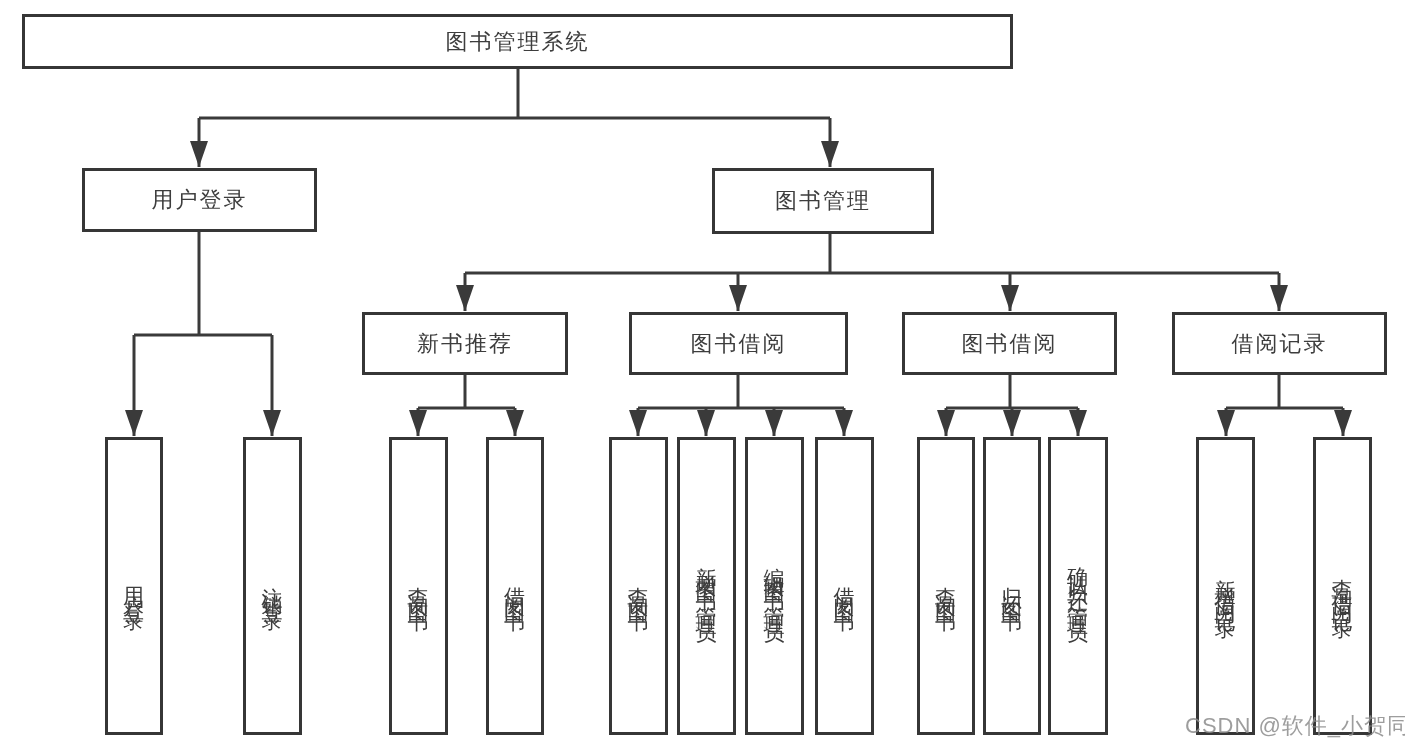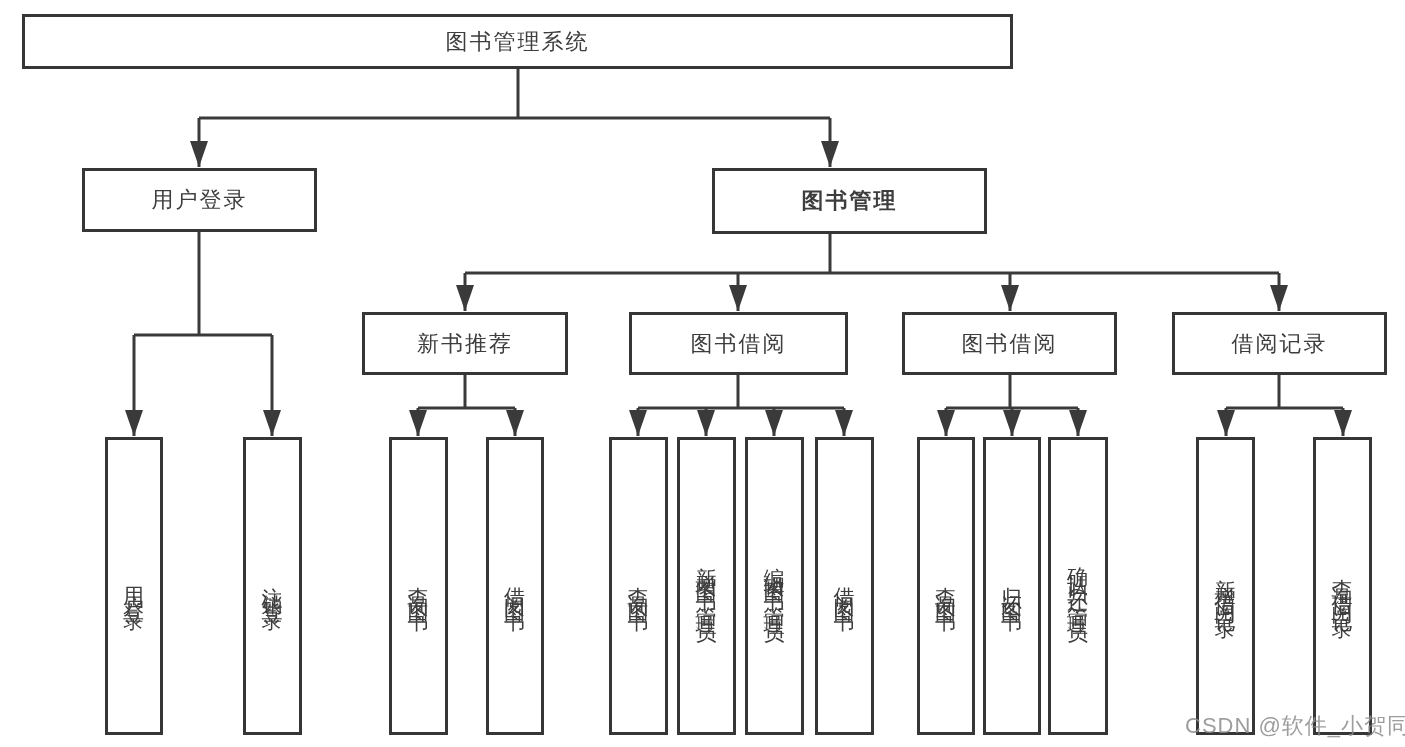--- a/index.html
+++ b/index.html
@@ -100,21 +100,21 @@
       <path d="M1078 408 V436" marker-end="url(#arw)"></path>
 
       <path d="M1226 408 V436" marker-end="url(#arw)"></path>
       <path d="M1343 408 V436" marker-end="url(#arw)"></path>
     </g>
   </svg>
 
   <div class="node hbox" style="left:22px; top:14px; width:991px; height:55px;">图书管理系统</div>
 
   <div class="node hbox" style="left:82px; top:168px; width:235px; height:64px;">用户登录</div>
-  <div class="node hbox" style="left:712px; top:168px; width:275px; height:66px;font-weight:bold;">图书管理</div>
+  <div class="node hbox" style="left:712px; top:168px; width:222px; height:66px;">图书管理</div>
 
   <div class="node hbox" style="left:362px; top:312px; width:206px; height:63px;">新书推荐</div>
   <div class="node hbox" style="left:629px; top:312px; width:219px; height:63px;">图书借阅</div>
   <div class="node hbox" style="left:902px; top:312px; width:215px; height:63px;">图书借阅</div>
   <div class="node hbox" style="left:1172px; top:312px; width:215px; height:63px;">借阅记录</div>
 
   <div class="node vbox" style="left:105px; top:437px; width:58px; height:298px;">
     <span class="vtext">用户登录</span>
   </div>
   <div class="node vbox" style="left:243px; top:437px; width:59px; height:298px;">

